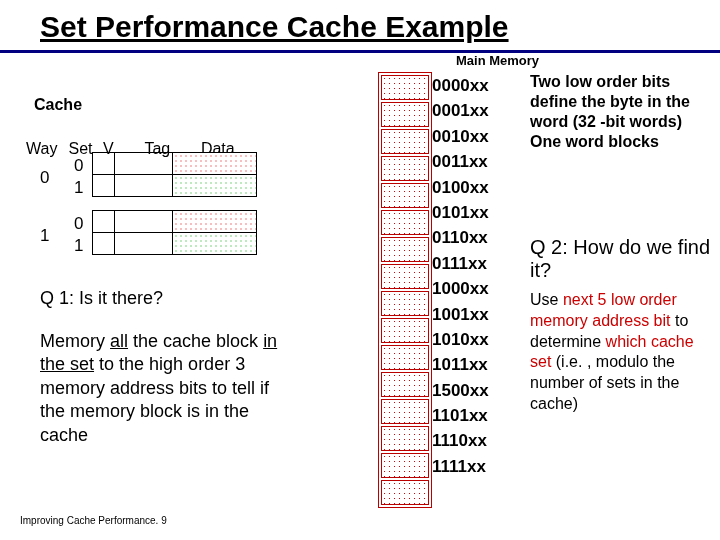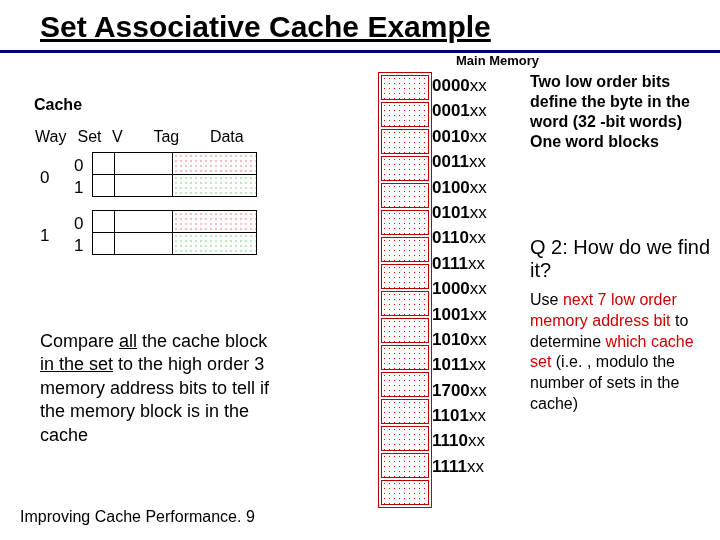--- a/index.html
+++ b/index.html
@@ -40,23 +40,22 @@
     position: absolute;
     left: 34px;
     top: 96px;
     font-size: 16px;
     font-weight: bold;
     text-align: right;
   }
   .cache-headers {
     position: absolute;
     left: 26px;
-    top: 128px;
+    top: 140px;
     font-size: 16px;
-    margin-left: 9px;
   }
   .cache-headers span { display: inline-block; }
   .hdr-way { width: 38px; }
   .hdr-set { width: 30px; }
   .hdr-v   { width: 24px; }
   .hdr-tag { width: 52px; text-align: center; }
   .hdr-data{ width: 60px; text-align: center; }
 
   .way-label {
     position: absolute;
@@ -108,21 +107,21 @@
     width: 240px;
     font-size: 18px;
     line-height: 1.3;
   }
   .ul { text-decoration: underline; }
 
   .footer {
     position: absolute;
     left: 20px;
     bottom: 14px;
-    font-size: 16px;
+    font-size: 10px;
     color: #000;
     margin-top: 14px;
   }
 
   
   .mm-title {
     position: absolute;
     left: 456px;
     top: 53px;
     font-size: 13px;
@@ -142,21 +141,21 @@
   }
   .mm-addrs {
     position: absolute;
     left: 432px;
     top: 73px;
     font-size: 17px;
     font-weight: bold;
     line-height: 25.4px;
   }
   .mm-addrs div { height: 25.4px; }
-  .mm-addrs .xx { font-weight: normal; }
+  .mm-addrs .xx { font-weight: bold; }
 
   .right-text-1 {
     position: absolute;
     left: 530px;
     top: 72px;
     width: 180px;
     font-size: 16px;
     font-weight: bold;
     line-height: 1.25;
   }
@@ -174,21 +173,21 @@
     width: 185px;
     font-size: 16px;
     line-height: 1.3;
   }
   .red { color: #c00; }
 </style>
 </head>
 <body>
 
 <div class="slide">
-  <div class="title">Set Associative Cache Example</div>
+  <div class="title">Set Performance Cache Example</div>
   <div class="hr"></div>
 
   <div class="cache-label">Cache</div>
   <div class="cache-headers">
     <span class="hdr-way">Way</span>
     <span class="hdr-set">Set</span>
     <span class="hdr-v">V</span>
     <span class="hdr-tag">Tag</span>
     <span class="hdr-data">Data</span>
   </div>
@@ -222,22 +221,23 @@
           <td class="col-data stipple-red"></td>
     </tr>
     <tr>
       <td class="col-v"></td>
           <td class="col-tag"></td>
           <td class="col-data stipple-green"></td>
     </tr>
   </tbody>
     </table>
 
+  <div class="q1">Q 1: Is it there?</div>
   <div class="q1-body">
-    <span>Compare </span><span class="ul">all</span><span> the cache block </span><span class="ul">in the set</span><span> to the high order 3 memory address bits to tell if the memory block is in the cache</span>
+    <span>Memory </span><span class="ul">all</span><span> the cache block </span><span class="ul">in the set</span><span> to the high order 3 memory address bits to tell if the memory block is in the cache</span>
   </div>
 
   <div class="footer">Improving Cache Performance. 9</div>
 
   <div class="mm-title">Main Memory</div>
   <table class="mm-col">
     <tbody>
         <tr>
           <td class="stipple-red"></td>
         </tr>
@@ -294,25 +294,25 @@
       <div><span>0010</span><span class="xx">xx</span></div>
       <div><span>0011</span><span class="xx">xx</span></div>
       <div><span>0100</span><span class="xx">xx</span></div>
       <div><span>0101</span><span class="xx">xx</span></div>
       <div><span>0110</span><span class="xx">xx</span></div>
       <div><span>0111</span><span class="xx">xx</span></div>
       <div><span>1000</span><span class="xx">xx</span></div>
       <div><span>1001</span><span class="xx">xx</span></div>
       <div><span>1010</span><span class="xx">xx</span></div>
       <div><span>1011</span><span class="xx">xx</span></div>
-      <div><span>1700</span><span class="xx">xx</span></div>
+      <div><span>1500</span><span class="xx">xx</span></div>
       <div><span>1101</span><span class="xx">xx</span></div>
       <div><span>1110</span><span class="xx">xx</span></div>
       <div><span>1111</span><span class="xx">xx</span></div>
     </div>
 
   <div class="right-text-1">Two low order bits define the byte in the word (32 -bit words)
 One word blocks</div>
   <div class="q2">Q 2: How do we find it?</div>
   <div class="right-text-2">
-    <span>Use </span><span class="red">next 7 low order memory address bit</span><span> to determine </span><span class="red">which cache set</span><span> (i.e. , modulo the number of sets in the cache)</span>
+    <span>Use </span><span class="red">next 5 low order memory address bit</span><span> to determine </span><span class="red">which cache set</span><span> (i.e. , modulo the number of sets in the cache)</span>
   </div>
 </div>
 
 </body></html>

